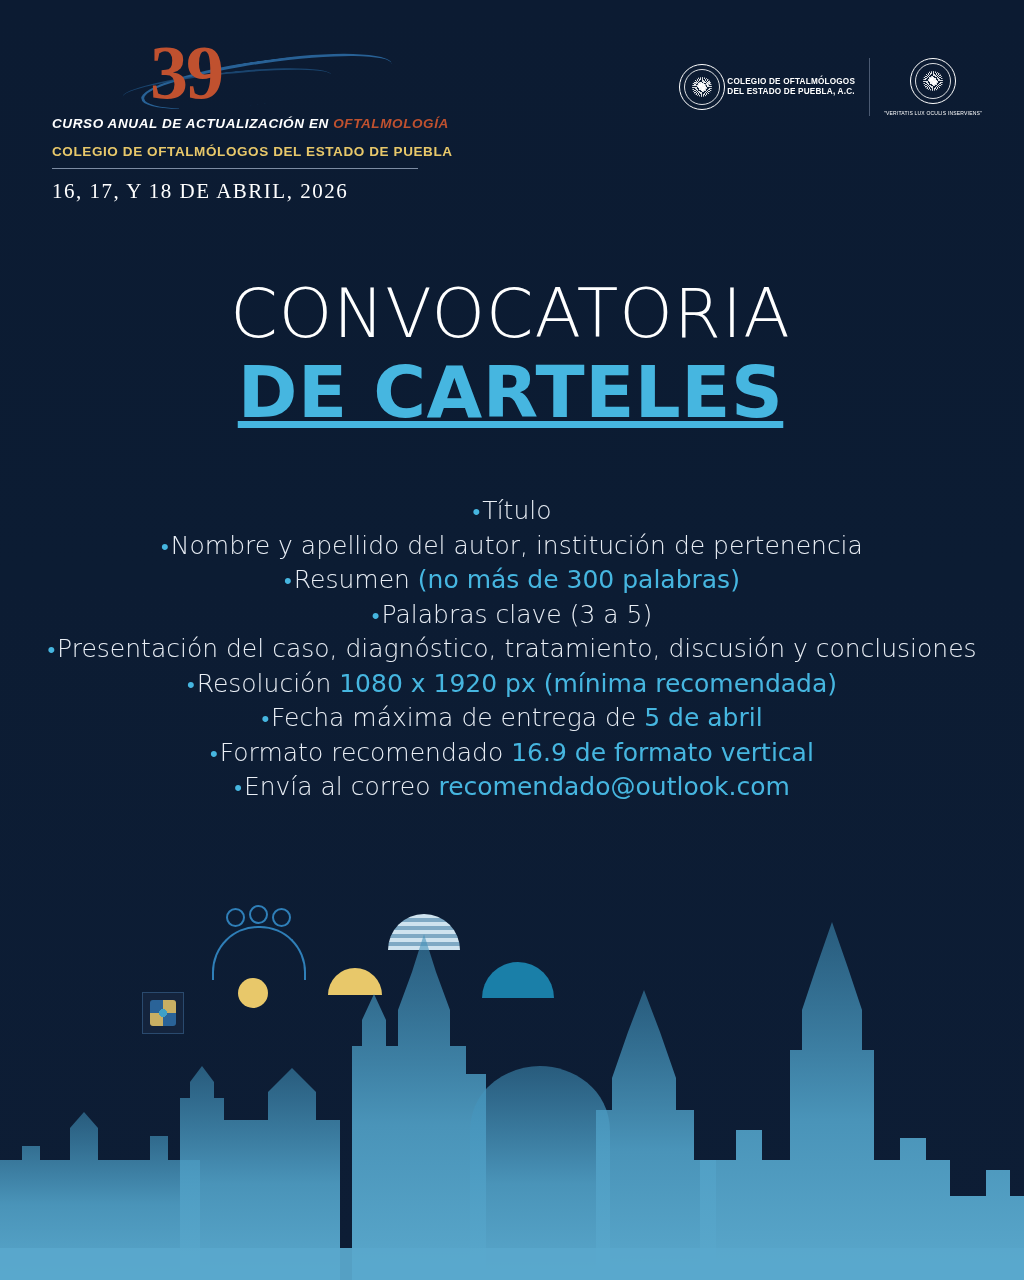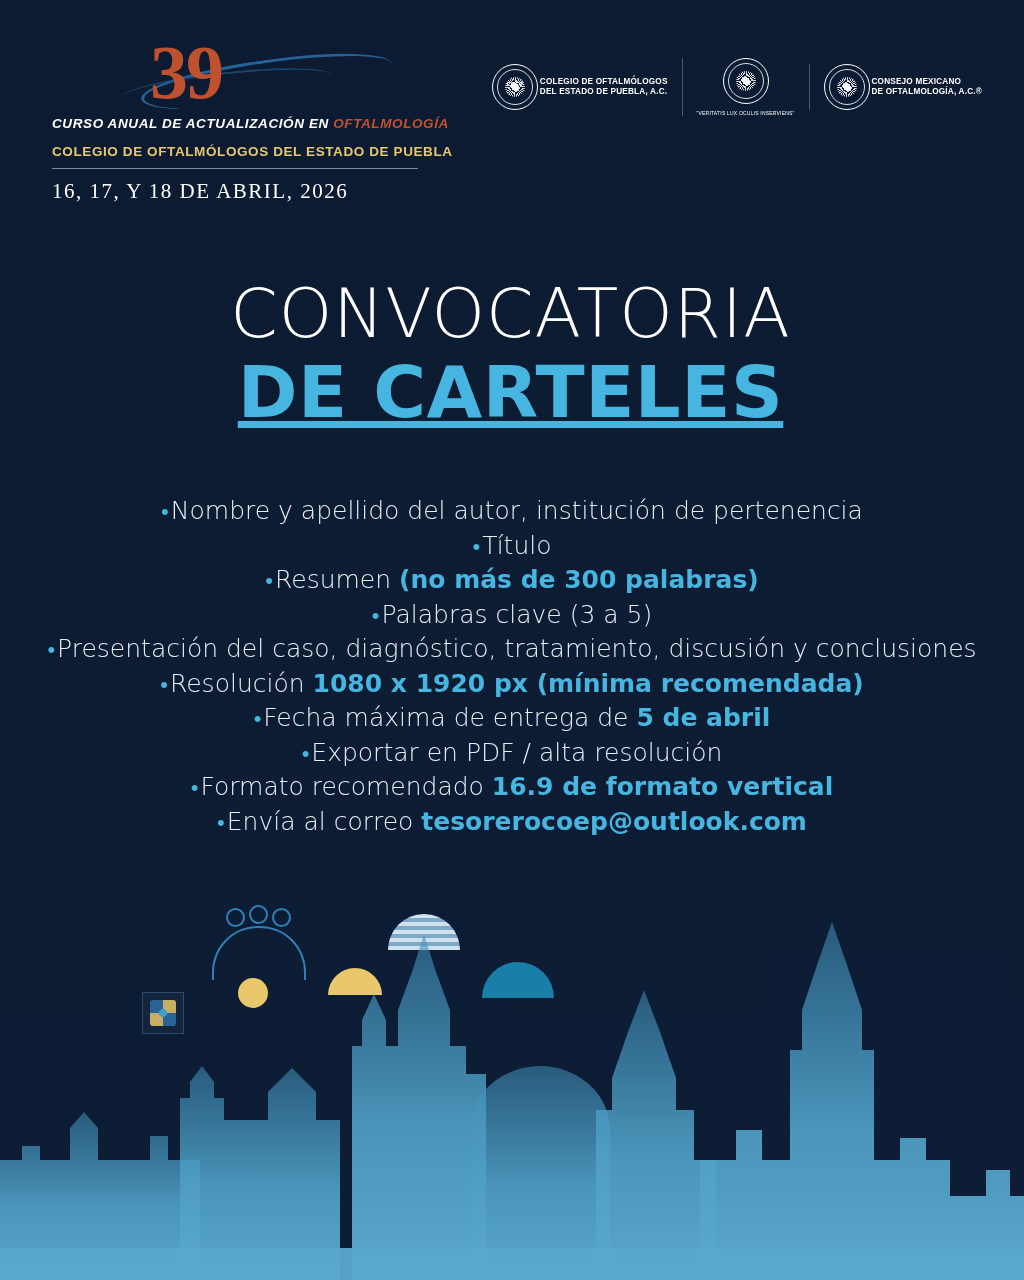--- a/index.html
+++ b/index.html
@@ -225,21 +225,21 @@
     font-family: "DejaVu Sans", sans-serif;
     font-weight: 300;
   }
   .bullet .dot {
     color: #46b6e0;
     font-size: 22px;
     margin-right: 2px;
   }
   .bullet .hl {
     color: #46b6e0;
-    font-weight: bold;
+    font-weight: normal;
   }
 
   
   .skyline {
     position: absolute;
     left: 0; right: 0; bottom: 0;
     height: 420px;
   }
 
   .tile {
@@ -355,45 +355,39 @@
         </div>
         <div class="partner-text">COLEGIO DE OFTALMÓLOGOS
 DEL ESTADO DE PUEBLA, A.C.</div>
       </div>
 
       <div class="partner partner-center">
         <div class="seal"></div>
         <div class="motto">"VERITATIS LUX OCULIS INSERVIENS"</div>
       </div>
 
-      <div class="partner">
-        <div class="seal"></div>
-        <div class="partner-text">CONSEJO MEXICANO
-DE OFTALMOLOGÍA, A.C.®</div>
-      </div>
 
     </div>
   </div>
 
   <div class="title-wrap">
     <div class="title-1">CONVOCATORIA</div>
     <div class="title-2">DE CARTELES</div>
   </div>
 
   <div class="bullets">
+    <div class="bullet"><span class="dot">•</span><span>Título</span><span class="hl"></span></div>
     <div class="bullet"><span class="dot">•</span><span>Nombre y apellido del autor, institución de pertenencia</span><span class="hl"></span></div>
-    <div class="bullet"><span class="dot">•</span><span>Título</span><span class="hl"></span></div>
     <div class="bullet"><span class="dot">•</span><span>Resumen </span><span class="hl">(no más de 300 palabras)</span></div>
     <div class="bullet"><span class="dot">•</span><span>Palabras clave (3 a 5)</span><span class="hl"></span></div>
     <div class="bullet"><span class="dot">•</span><span>Presentación del caso, diagnóstico, tratamiento, discusión y conclusiones</span><span class="hl"></span></div>
     <div class="bullet"><span class="dot">•</span><span>Resolución </span><span class="hl">1080 x 1920 px (mínima recomendada)</span></div>
     <div class="bullet"><span class="dot">•</span><span>Fecha máxima de entrega de </span><span class="hl">5 de abril</span></div>
-    <div class="bullet"><span class="dot">•</span><span>Exportar en PDF / alta resolución</span><span class="hl"></span></div>
     <div class="bullet"><span class="dot">•</span><span>Formato recomendado </span><span class="hl">16.9 de formato vertical</span></div>
-    <div class="bullet"><span class="dot">•</span><span>Envía al correo </span><span class="hl">tesorerocoep@outlook.com</span></div>
+    <div class="bullet"><span class="dot">•</span><span>Envía al correo </span><span class="hl">recomendado@outlook.com</span></div>
   </div>
 
   <div class="tile"></div>
 
   <div class="dome-outline">
     <div class="ball b1"></div>
     <div class="ball b2"></div>
     <div class="ball b3"></div>
     <div class="cap"></div>
   </div>

